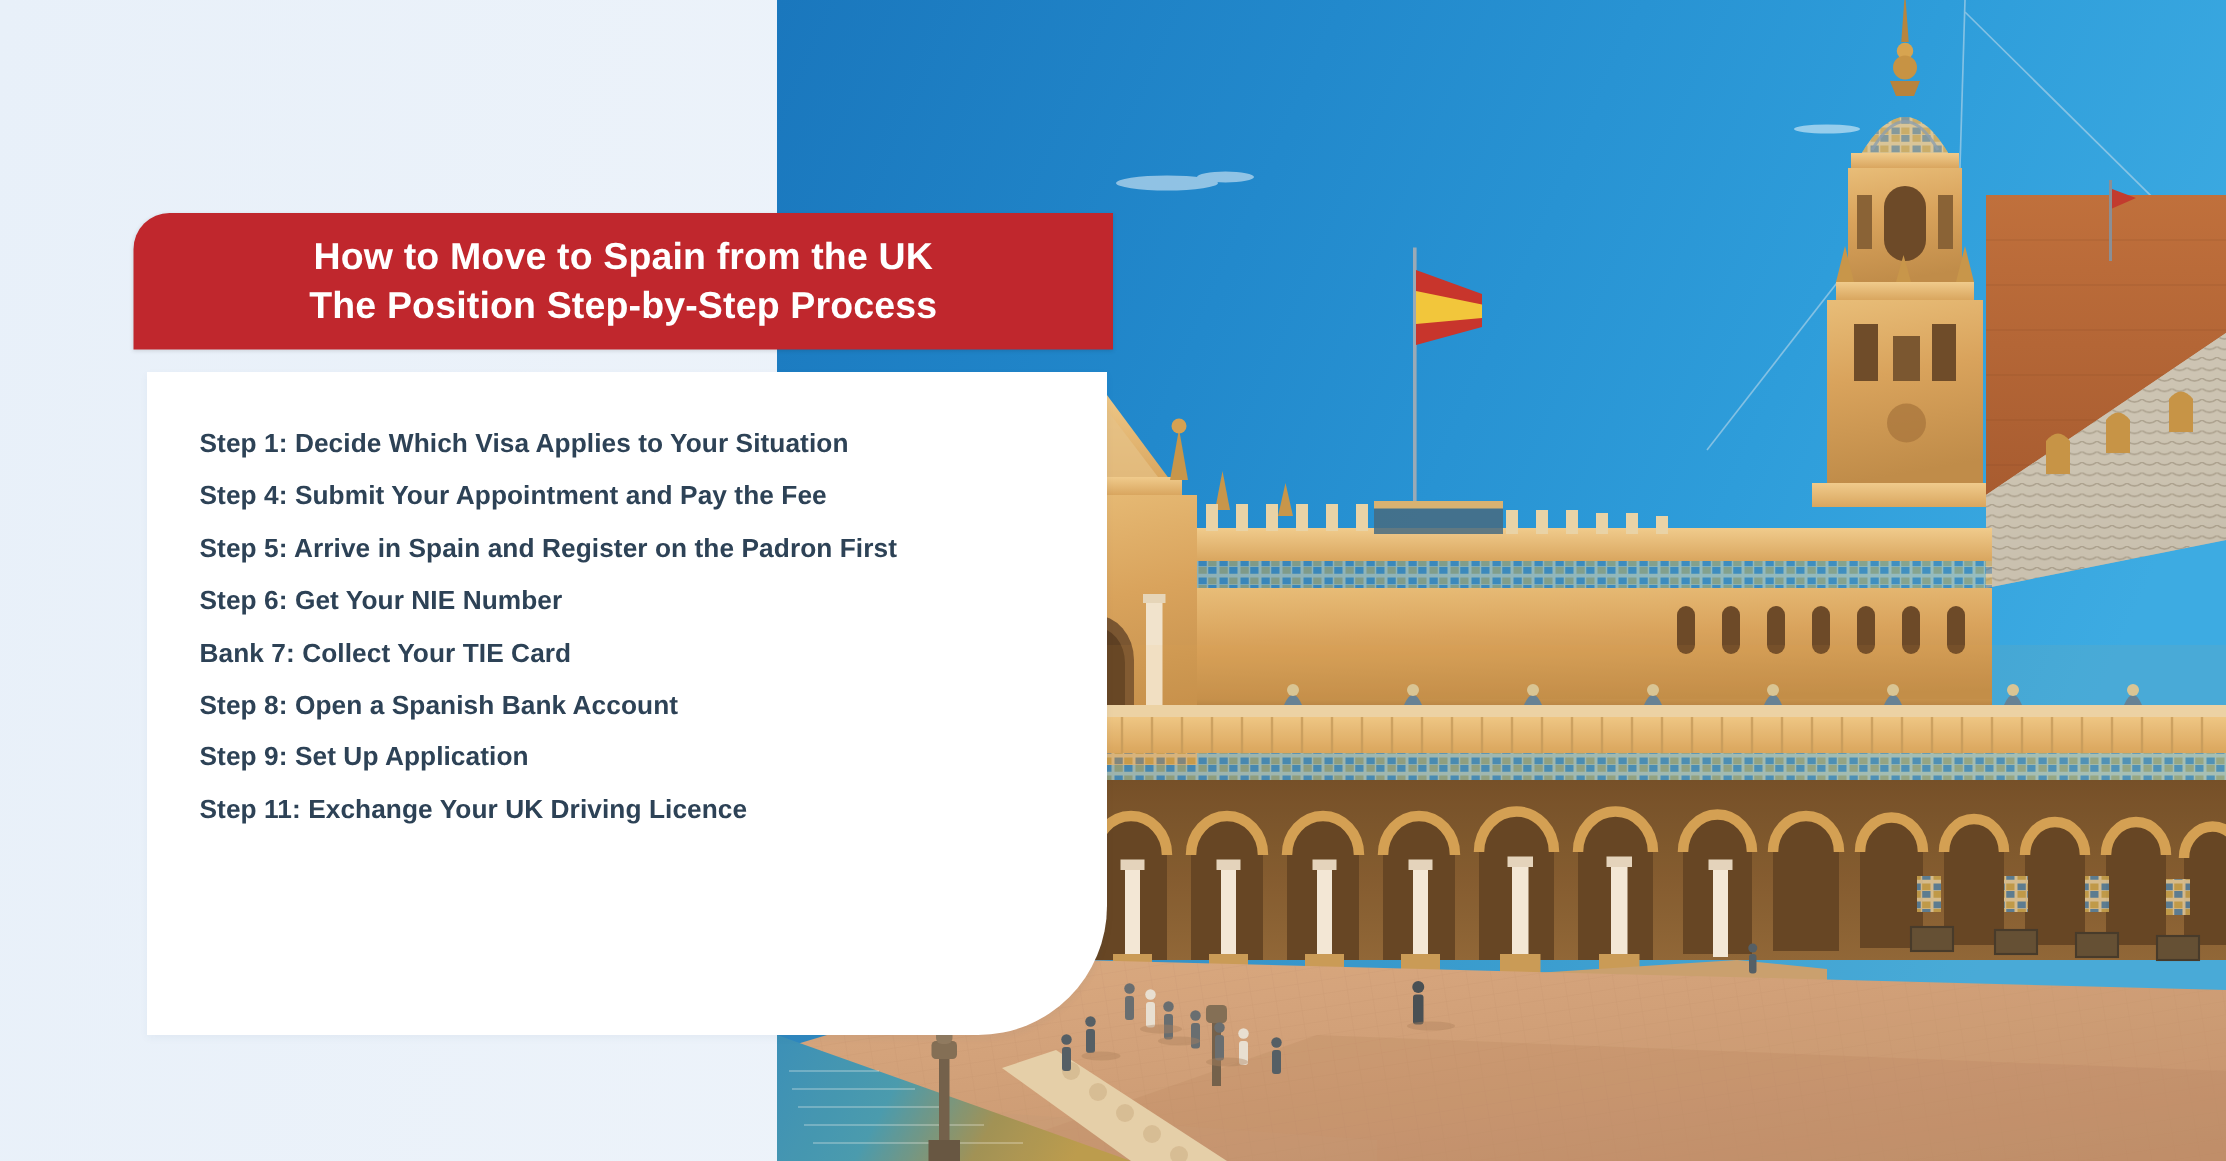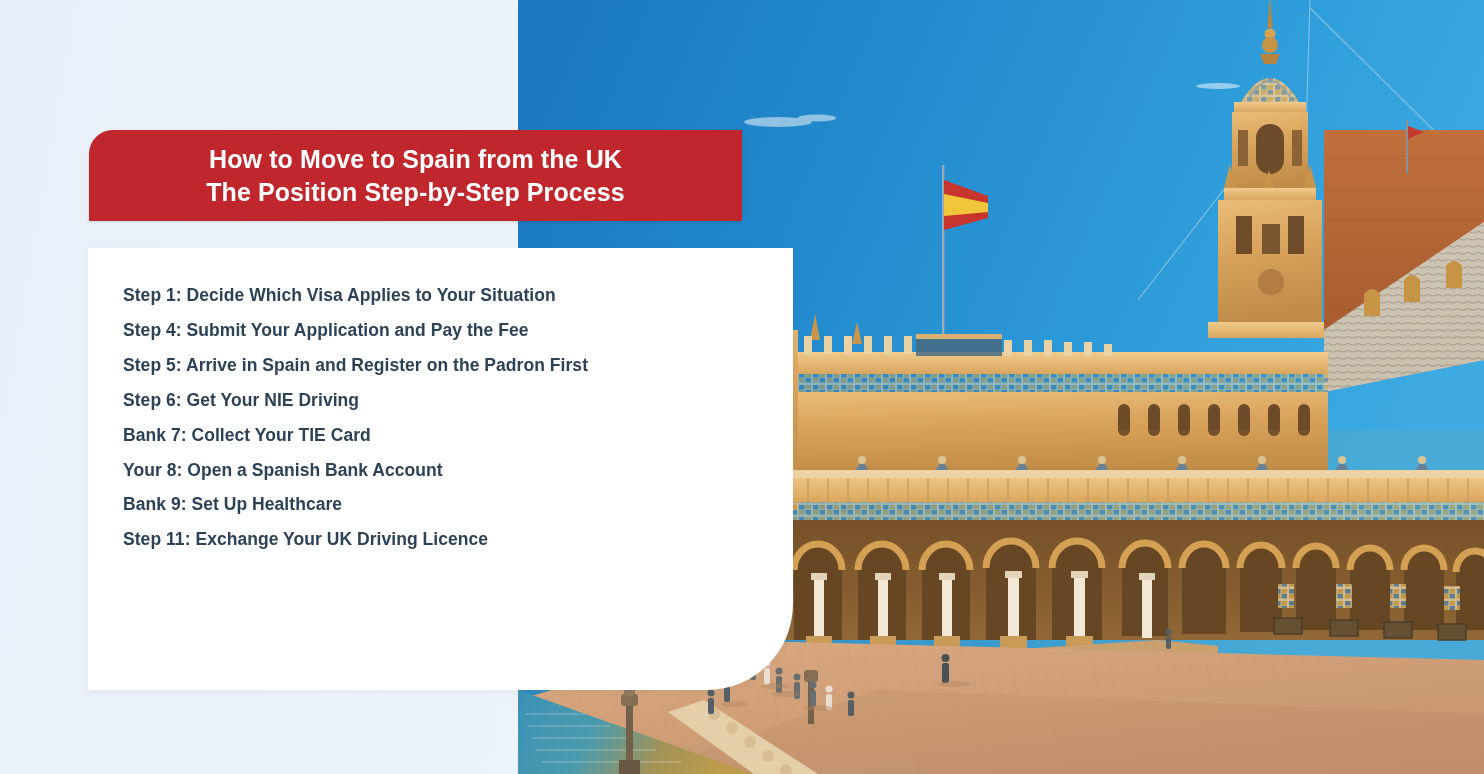--- a/index.html
+++ b/index.html
@@ -29,21 +29,21 @@
     height: 774px;
     overflow: hidden;
     background: linear-gradient(95deg, #1b79bf 0%, #2289cc 40%, #2c9bd9 72%, #39a7e0 100%);
   }
   #photo svg { display: block; width: 966px; height: 774px; }
 
   
   #banner {
     position: absolute;
     left: 89px;
-    top: 130px;
+    top: 142px;
     width: 653px;
     height: 91px;
     background: #c0272d;
     border-radius: 24px 0 0 0;
     display: flex;
     flex-direction: column;
     align-items: center;
     justify-content: center;
     z-index: 5;
     box-shadow: 0 1px 3px rgba(0,0,0,0.12);
@@ -54,23 +54,23 @@
     font-weight: bold;
     letter-spacing: 0.1px;
     line-height: 33px;
     text-align: center;
     white-space: nowrap;
   }
 
   
   #card {
     position: absolute;
-    left: 88px;
+    left: 98px;
     top: 248px;
-    width: 705px;
+    width: 640px;
     height: 442px;
     background: #ffffff;
     border-radius: 0 0 86px 0;
     z-index: 4;
     padding: 30px 0 0 35px;
     box-shadow: 0 2px 6px rgba(40,70,110,0.05);
   }
 
   #steps { list-style: none; }
 
@@ -522,23 +522,23 @@
   </div>
 
   <div id="banner">
     <div class="banner-line">How to Move to Spain from the UK</div>
     <div class="banner-line">The Position Step-by-Step Process</div>
   </div>
 
   <div id="card">
     <ul id="steps">
       <li class="step-item">Step 1: Decide Which Visa Applies to Your Situation</li>
-      <li class="step-item">Step 4: Submit Your Application and Pay the Fee</li>
+      <li class="step-item">Step 4: Submit Your Appointment and Pay the Fee</li>
       <li class="step-item">Step 5: Arrive in Spain and Register on the Padron First</li>
-      <li class="step-item">Step 6: Get Your NIE Driving</li>
+      <li class="step-item">Step 6: Get Your NIE Number</li>
       <li class="step-item">Bank 7: Collect Your TIE Card</li>
-      <li class="step-item">Your 8: Open a Spanish Bank Account</li>
-      <li class="step-item">Bank 9: Set Up Healthcare</li>
+      <li class="step-item">Step 8: Open a Spanish Bank Account</li>
+      <li class="step-item">Step 9: Set Up Application</li>
       <li class="step-item">Step 11: Exchange Your UK Driving Licence</li>
     </ul>
   </div>
 
 </div>
 
 </body></html>

